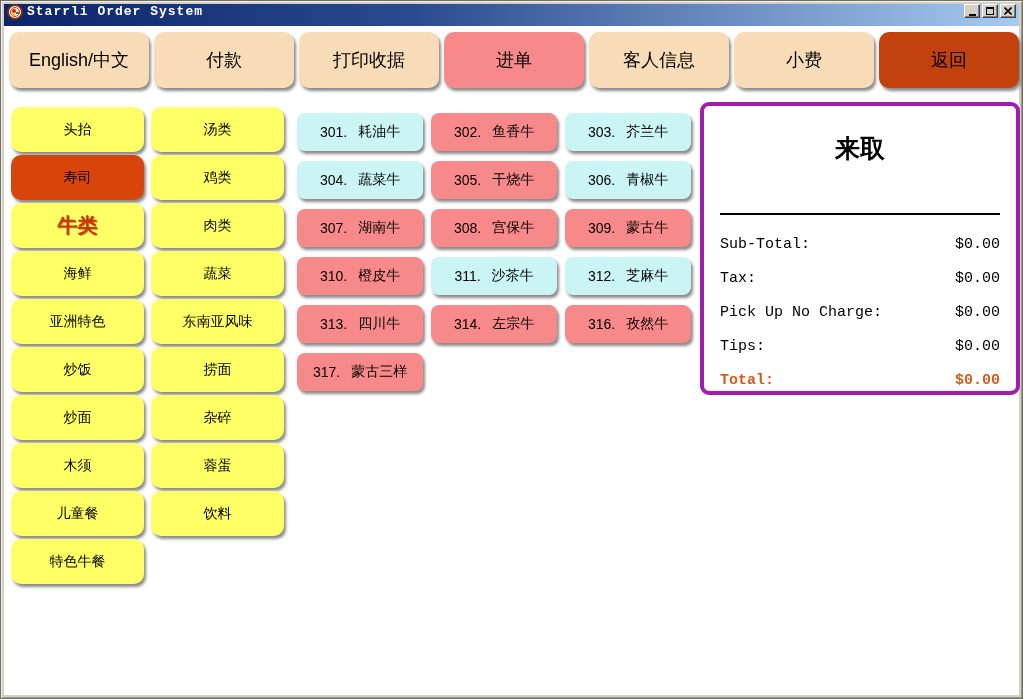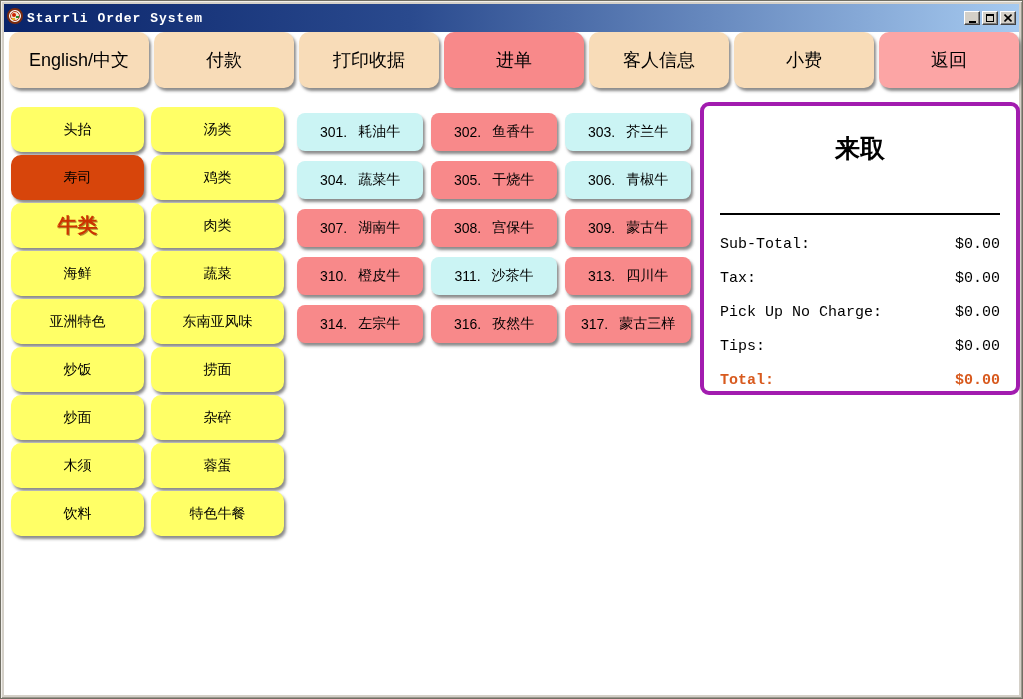--- a/index.html
+++ b/index.html
@@ -8,23 +8,23 @@
 
   .window {
     position:relative; width:1023px; height:699px;
     background:#FFFFFF;
     border:1px solid #716F64;
     box-shadow: inset 1px 1px 0 #F2F0EB, inset -1px -1px 0 #9B988E, inset 2px 2px 0 #D4D0C8, inset -2px -2px 0 #D4D0C8, inset 3px 3px 0 #D4D0C8, inset -3px -3px 0 #D4D0C8;
   }
 
   
   .titlebar {
-    position:absolute; left:3px; top:3px; right:3px; height:28px;
+    position:absolute; left:3px; top:3px; right:3px; height:22px;
     background:linear-gradient(90deg,#0A246A 0%,#2A4A8E 40%,#A6CAF0 100%);
-    display:flex; align-items:center; padding:0 3px; gap:4px;
+    display:flex; align-items:flex-start; padding:0 3px; gap:4px;
   }
   .title-text {
     color:#FFFFFF; font-weight:bold; font-size:13px; letter-spacing:1px;
     font-family:"Liberation Mono","DejaVu Sans Mono",monospace;
     white-space:nowrap; overflow:hidden;
   }
   .win-controls { margin-left:auto; display:flex; gap:2px; }
   .wbtn {
     width:16px; height:14px; background:#D4D0C8;
     border:1px solid; border-color:#FFFFFF #404040 #404040 #FFFFFF;
@@ -37,21 +37,21 @@
   
   .toolbar { position:absolute; left:8px; top:31px; display:flex; gap:5px; }
   .tb-btn {
     width:140px; height:56px; border-radius:10px;
     display:flex; align-items:center; justify-content:center; text-align:center;
     font-size:18px; color:#000; line-height:1.25; padding:0 10px;
     box-shadow:2px 3px 3px rgba(100,100,100,0.75); cursor:pointer;
   }
   .v-peach  { background:#F8DCB8; }
   .v-salmon { background:#F8898A; }
-  .v-blue   { background:#fca5a5; }
+  .v-blue   { background:#c2410c; }
 
   
   .categories {
     position:absolute; left:10px; top:106px;
     display:grid; grid-template-columns:133px 133px;
     column-gap:7px; row-gap:3px; grid-auto-rows:45px;
   }
   .cat-btn {
     background:#FFFF66; border-radius:10px;
     display:flex; align-items:center; justify-content:center;
@@ -148,20 +148,21 @@
       <div class="cat-btn">海鲜</div>
       <div class="cat-btn">蔬菜</div>
       <div class="cat-btn">亚洲特色</div>
       <div class="cat-btn">东南亚风味</div>
       <div class="cat-btn">炒饭</div>
       <div class="cat-btn">捞面</div>
       <div class="cat-btn">炒面</div>
       <div class="cat-btn">杂碎</div>
       <div class="cat-btn">木须</div>
       <div class="cat-btn">蓉蛋</div>
+      <div class="cat-btn">儿童餐</div>
       <div class="cat-btn">饮料</div>
       <div class="cat-btn">特色牛餐</div>
     </div>
 
   <div class="menu-grid" id="menu">
       <div class="item-btn v-cyan">
         <span>301.</span>
         <span>耗油牛</span>
       </div>
       <div class="item-btn v-salmon">
@@ -196,20 +197,24 @@
         <span>309.</span>
         <span>蒙古牛</span>
       </div>
       <div class="item-btn v-salmon">
         <span>310.</span>
         <span>橙皮牛</span>
       </div>
       <div class="item-btn v-cyan">
         <span>311.</span>
         <span>沙茶牛</span>
+      </div>
+      <div class="item-btn v-cyan">
+        <span>312.</span>
+        <span>芝麻牛</span>
       </div>
       <div class="item-btn v-salmon">
         <span>313.</span>
         <span>四川牛</span>
       </div>
       <div class="item-btn v-salmon">
         <span>314.</span>
         <span>左宗牛</span>
       </div>
       <div class="item-btn v-salmon">

